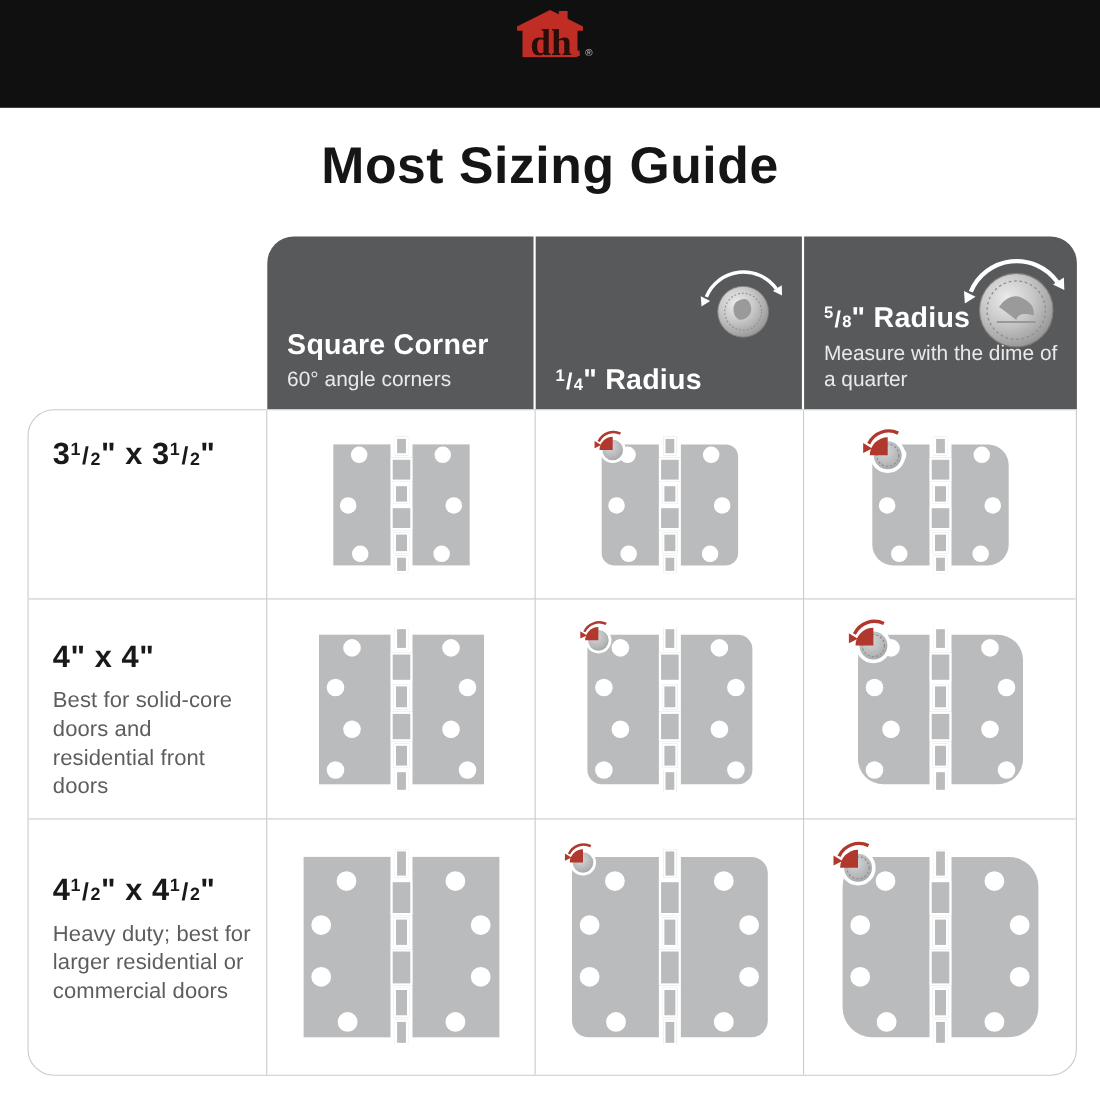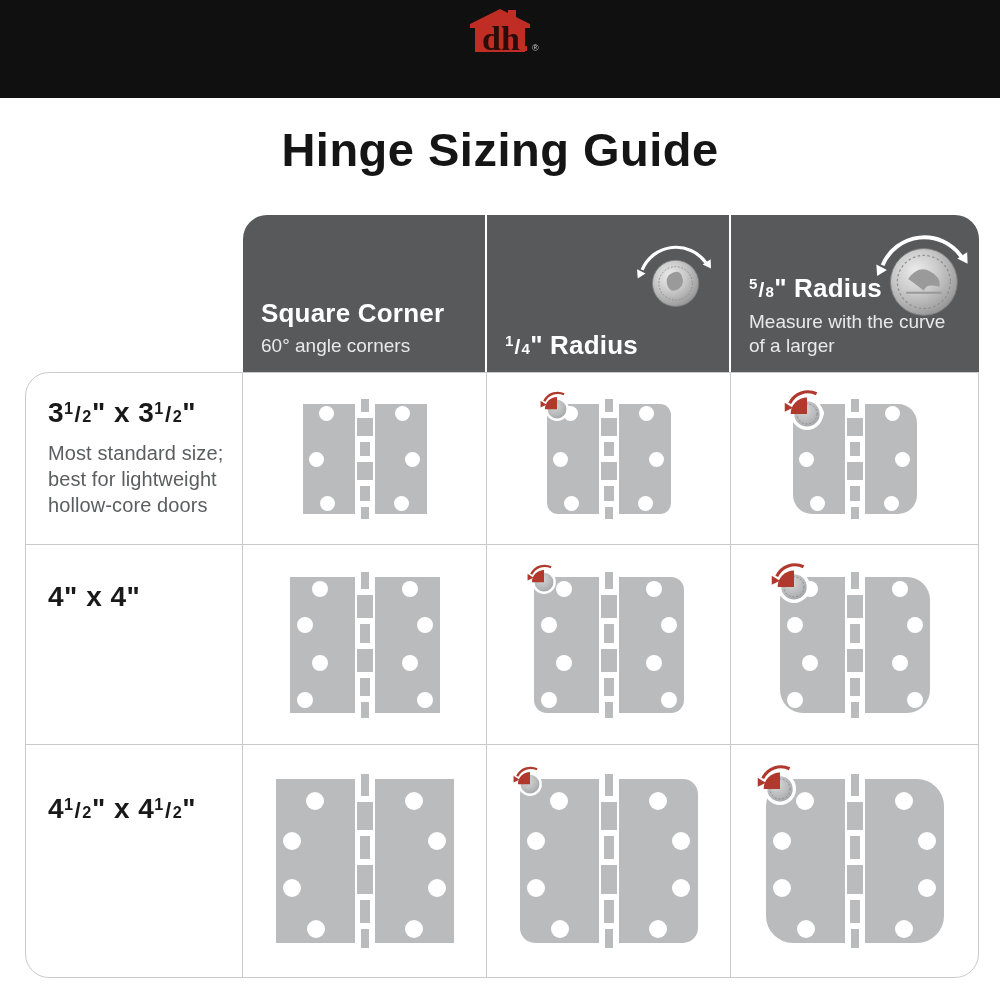--- a/index.html
+++ b/index.html
@@ -87,21 +87,21 @@
 
         <polygon points="14,16 44,1 52,5 52,2 60,2 60,9 74,16 74,20 14,20" fill="#bf2d24"></polygon>
         <rect x="19" y="18" width="50" height="26" fill="#bf2d24"></rect>
         <text x="26" y="42" font-family="Liberation Serif, serif" font-weight="700" font-size="34" fill="#2a0c08">dh</text>
         <rect x="66" y="38" width="5" height="5" fill="#bf2d24"></rect>
         <text x="76" y="43" font-size="9" fill="#c9c9c9">®</text>
       </svg>
     </div>
   </header>
 
-  <h1 class="page-title">Hinge Sizing Guide</h1>
+  <h1 class="page-title">Most Sizing Guide</h1>
 
   <div class="table">
     <div class="thead" id="thead">
         <div class="th th-sq">
 
     <div class="th-title"><span>Square Corner</span></div>
     <div class="th-sub">60° angle corners</div>
         </div>
         <div class="th th-qr">
     <svg class="coin-wrap coin-dime" viewBox="0 0 118 104">
@@ -118,27 +118,26 @@
     <svg class="coin-wrap coin-quarter" viewBox="0 0 118 104">
     <path d="M24,38 A46,46 0 0 1 104,29" fill="none" stroke="#fff" stroke-width="4"></path>
     <polygon points="0,-6 10,0 0,6" transform="translate(23,40) rotate(117)" fill="#fff"></polygon>
     <polygon points="0,-6 10,0 0,6" transform="translate(105,28) rotate(57)" fill="#fff"></polygon>
     <circle cx="66" cy="55" r="34" fill="url(#silverGrad)" stroke="#7e7e7e" stroke-width="1"></circle>
     <circle cx="66" cy="55" r="27" fill="none" stroke="#8d8d8d" stroke-width="1.2" stroke-dasharray="2.5 2.5"></circle>
        <path d="M50,52 q10,-14 22,-8 q12,6 10,16 q-14,-4 -16,4 q-10,-8 -16,-12 z" fill="#9a9a9a"></path>
        <path d="M48,66 h36" stroke="#989898" stroke-width="2"></path>
   </svg>
     <div class="th-title"><span class="fsup">5</span><span class="fsl">/</span><span class="fsub">8</span><span>" Radius</span></div>
-    <div class="th-sub">Measure with the curve of a larger</div>
+    <div class="th-sub">Measure with the dime of a quarter</div>
         </div>
       </div>
     <div class="tbody" id="tbody">
         <div class="td rowhead" style="padding-top: 24px;">
     <div class="size-label"><span>3</span><span class="fsup">1</span><span class="fsl">/</span><span class="fsub">2</span><span>" x 3</span><span class="fsup">1</span><span class="fsl">/</span><span class="fsub">2</span><span>"</span></div>
-    <div class="size-desc">Most standard size; best for lightweight hollow-core doors</div>
         </div>
         <div class="td">
           <div class="hinge" style="width:124px;height:124px">
       <div class="leaf leaf-left" style=""></div>
       <div class="leaf leaf-right" style=""></div>
       <div class="barrel">
               <span class="seg" style="flex-grow:16;width:12px"></span>
               <span class="seg" style="flex-grow:21;width:20px"></span>
               <span class="seg" style="flex-grow:17;width:14px"></span>
               <span class="seg" style="flex-grow:21;width:20px"></span>
@@ -202,20 +201,21 @@
     <circle cx="24" cy="27" r="15" fill="url(#silverGradSm)" stroke="#fff" stroke-width="3.5"></circle>
     <circle cx="24" cy="27" r="10.5" fill="none" stroke="#87898b" stroke-width="1" stroke-dasharray="2 2"></circle>
     <path d="M24,27 L24,10 A17,17 0 0 0 7,27 Z" fill="#b0382c"></path>
     <path d="M34,6 A21,21 0 0 0 6,16" fill="none" stroke="#b0382c" stroke-width="3.2"></path>
     <polygon points="0,-5 8,0 0,5" transform="translate(5,18) rotate(122)" fill="#b0382c"></polygon>
   </svg>
           </div>
         </div>
         <div class="td rowhead" style="padding-top: 36px;">
     <div class="size-label"><span>4" x 4"</span></div>
+    <div class="size-desc">Best for solid-core doors and residential front doors</div>
         </div>
         <div class="td">
           <div class="hinge" style="width:150px;height:150px">
       <div class="leaf leaf-left" style=""></div>
       <div class="leaf leaf-right" style=""></div>
       <div class="barrel">
               <span class="seg" style="flex-grow:16;width:12px"></span>
               <span class="seg" style="flex-grow:21;width:20px"></span>
               <span class="seg" style="flex-grow:17;width:14px"></span>
               <span class="seg" style="flex-grow:21;width:20px"></span>
@@ -285,20 +285,21 @@
     <circle cx="24" cy="27" r="15" fill="url(#silverGradSm)" stroke="#fff" stroke-width="3.5"></circle>
     <circle cx="24" cy="27" r="10.5" fill="none" stroke="#87898b" stroke-width="1" stroke-dasharray="2 2"></circle>
     <path d="M24,27 L24,10 A17,17 0 0 0 7,27 Z" fill="#b0382c"></path>
     <path d="M34,6 A21,21 0 0 0 6,16" fill="none" stroke="#b0382c" stroke-width="3.2"></path>
     <polygon points="0,-5 8,0 0,5" transform="translate(5,18) rotate(122)" fill="#b0382c"></polygon>
   </svg>
           </div>
         </div>
         <div class="td rowhead last-row" style="padding-top: 48px;">
     <div class="size-label"><span>4</span><span class="fsup">1</span><span class="fsl">/</span><span class="fsub">2</span><span>" x 4</span><span class="fsup">1</span><span class="fsl">/</span><span class="fsub">2</span><span>"</span></div>
+    <div class="size-desc">Heavy duty; best for larger residential or commercial doors</div>
         </div>
         <div class="td last-row">
           <div class="hinge" style="width:178px;height:178px">
       <div class="leaf leaf-left" style=""></div>
       <div class="leaf leaf-right" style=""></div>
       <div class="barrel">
               <span class="seg" style="flex-grow:16;width:12px"></span>
               <span class="seg" style="flex-grow:21;width:20px"></span>
               <span class="seg" style="flex-grow:17;width:14px"></span>
               <span class="seg" style="flex-grow:21;width:20px"></span>

